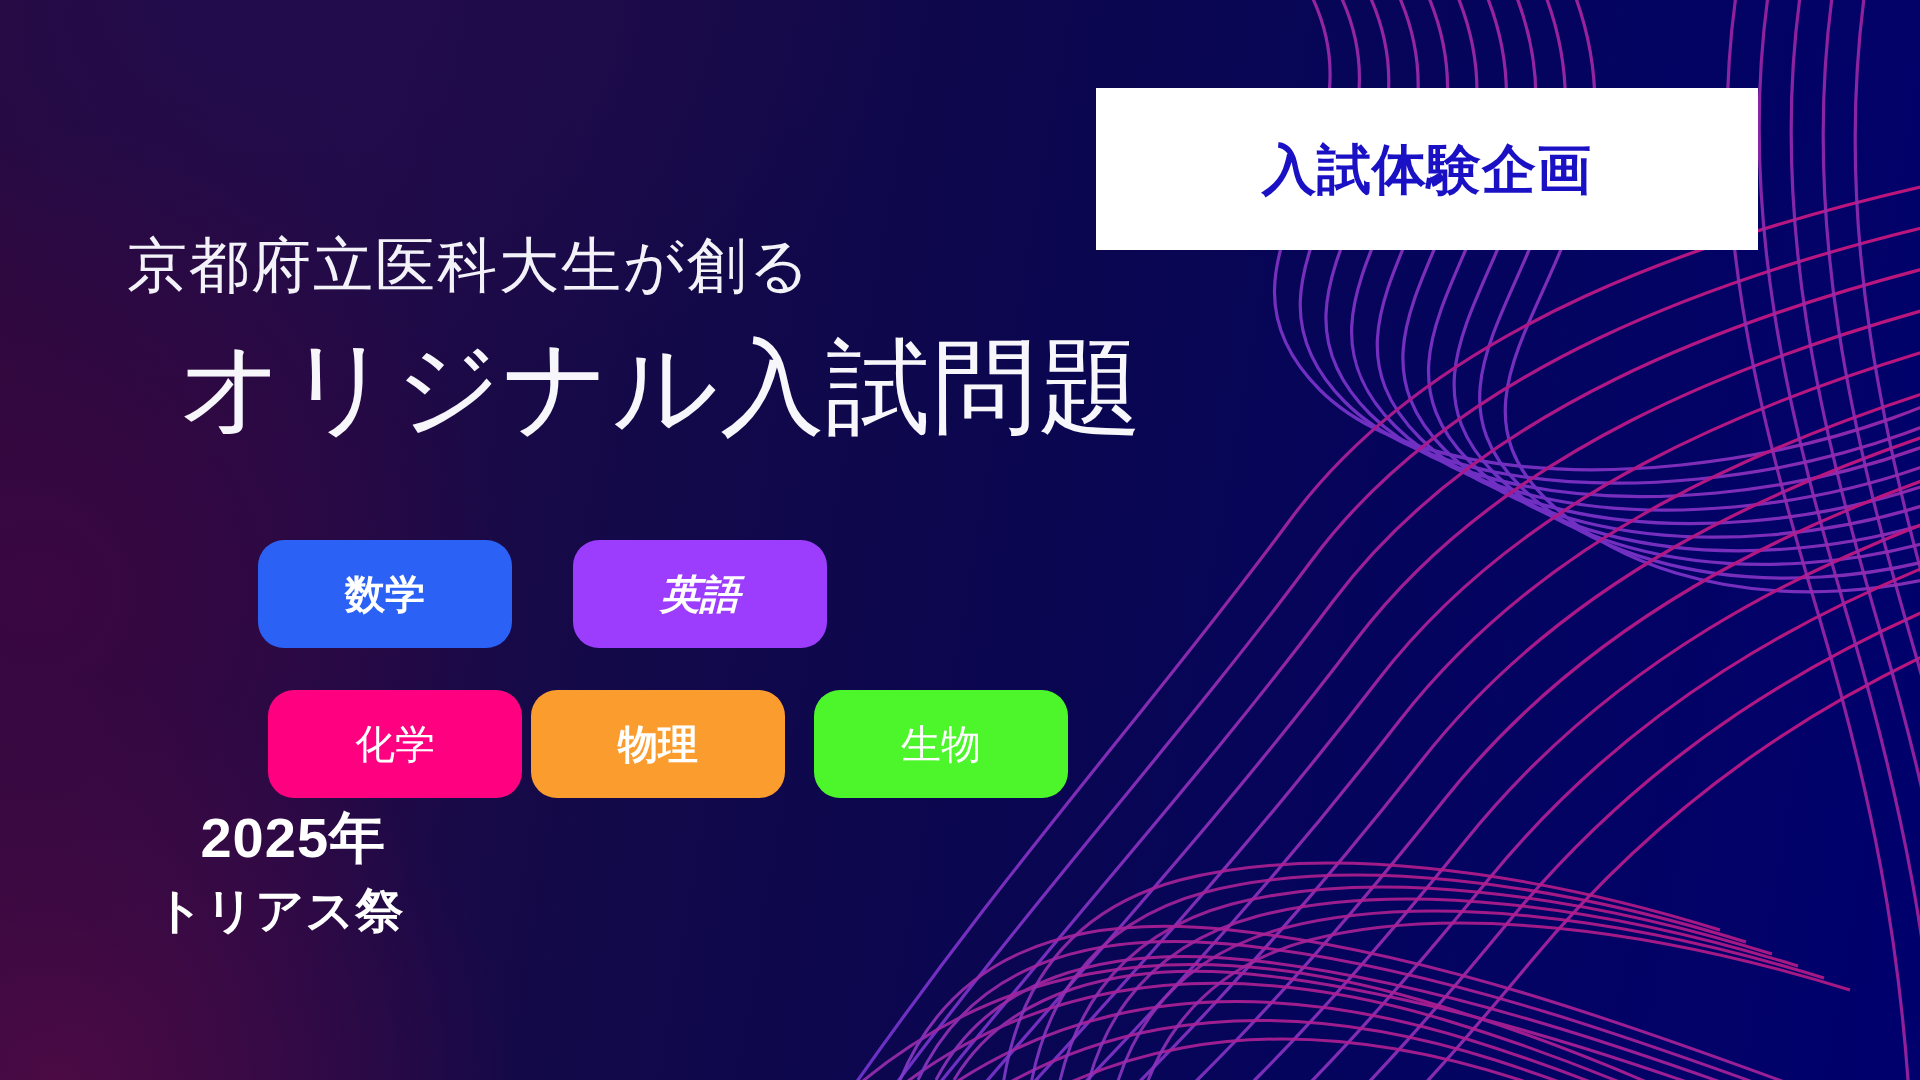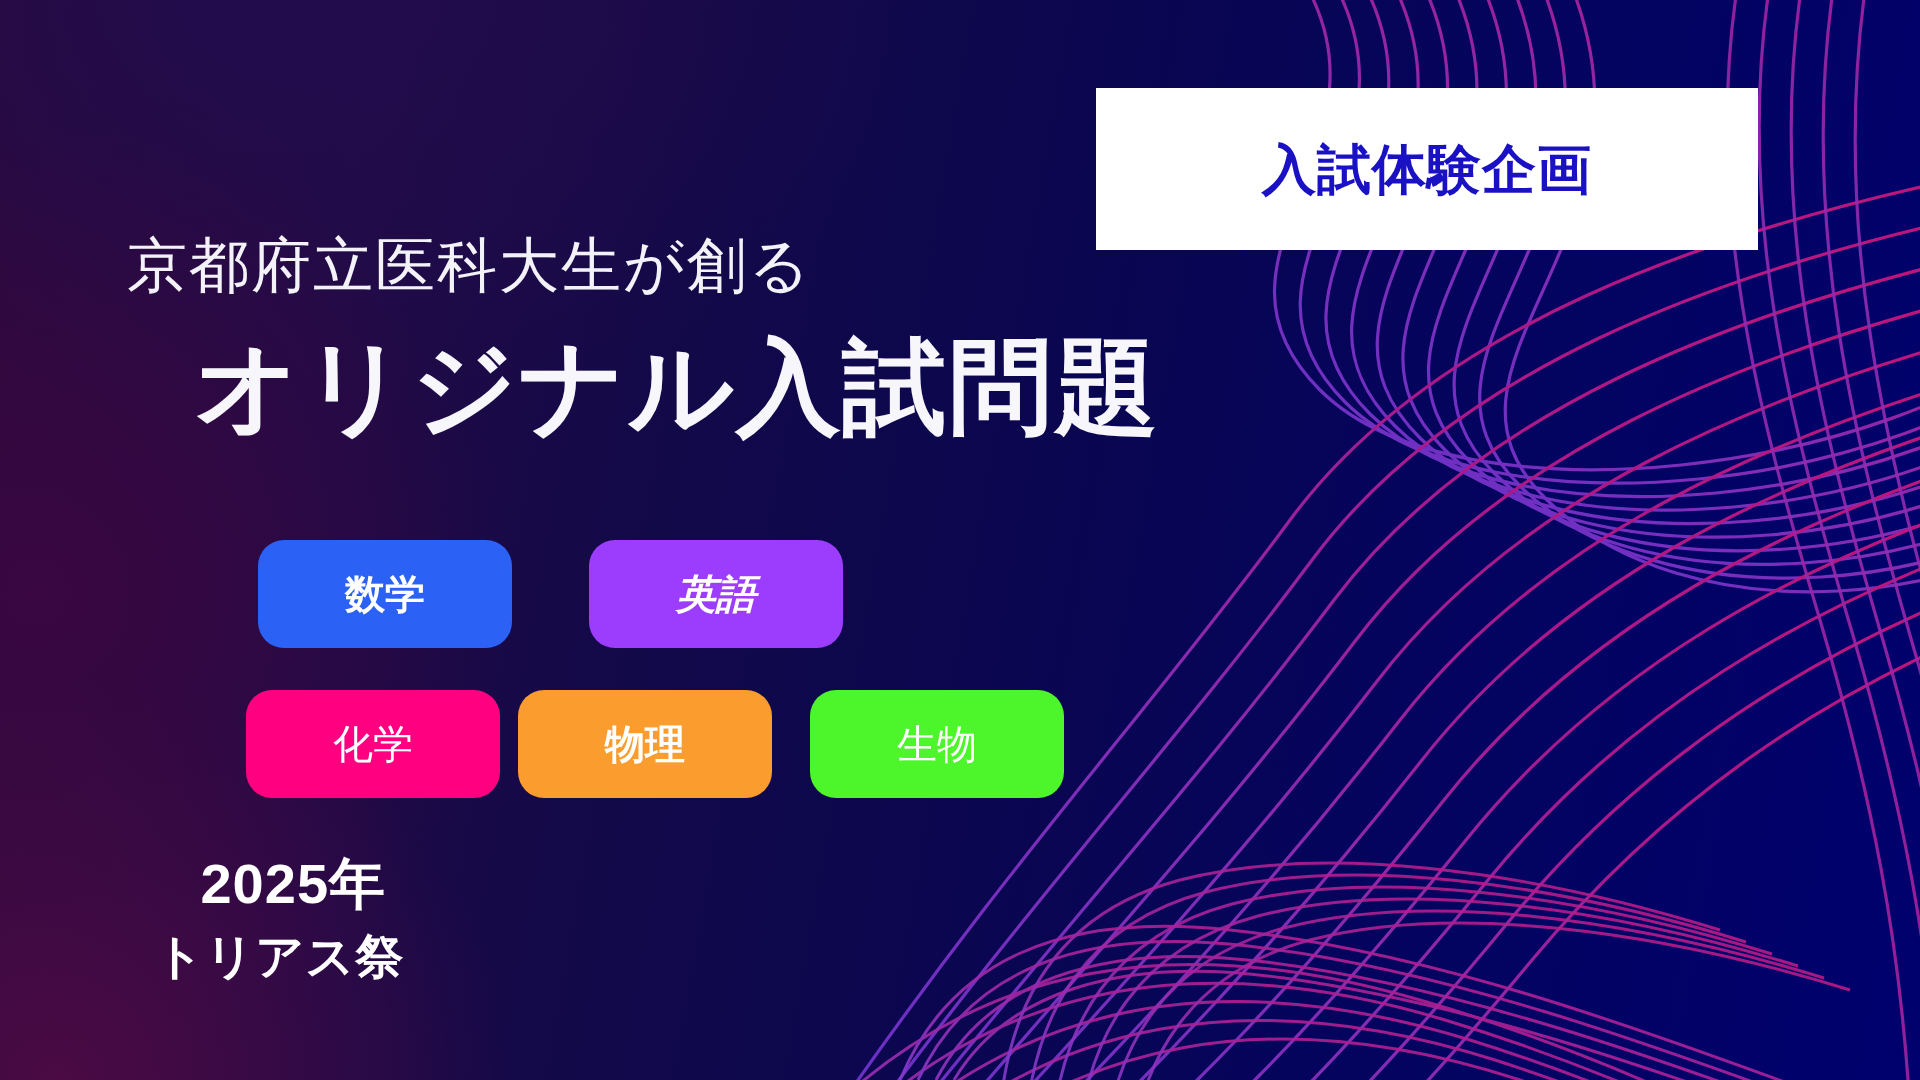--- a/index.html
+++ b/index.html
@@ -68,58 +68,58 @@
     z-index: 5;
     color: #f3f2f8;
     font-size: 60px;
     font-weight: 400;
     letter-spacing: 2px;
     line-height: 1;
     white-space: nowrap;
   }
   .headline-2 {
     position: absolute;
-    left: 194px;
+    left: 178px;
     top: 335px;
     z-index: 5;
     color: #f7f6fb;
     font-size: 104px;
-    font-weight: 700;
+    font-weight: 400;
     letter-spacing: 2px;
     line-height: 1;
     white-space: nowrap;
   }
 
   .pill-row {
     position: absolute;
     z-index: 5;
     display: flex;
   }
-  .pill-row.row-1 { left: 258px; top: 540px; gap: 77px; }
-  .pill-row.row-2 { left: 246px; top: 690px; gap: 18px; }
+  .pill-row.row-1 { left: 258px; top: 540px; gap: 61px; }
+  .pill-row.row-2 { left: 268px; top: 690px; gap: 9px; }
 
   .pill {
     width: 254px;
     height: 108px;
     border-radius: 26px;
     display: flex;
     align-items: center;
     justify-content: center;
     color: #ffffff;
     font-size: 40px;
     line-height: 1;
     white-space: nowrap;
   }
   .pill.w-bold { font-weight: 700; }
   .pill.w-reg  { font-weight: 400; }
 
   .footer {
     position: absolute;
     left: 182px;
-    top: 852px;
+    top: 806px;
     z-index: 5;
     color: #ffffff;
     font-weight: 700;
     line-height: 1.16;
   }
   .footer .year {
     font-size: 56px;
     letter-spacing: 1px;
     display: block;
     text-align: center;

